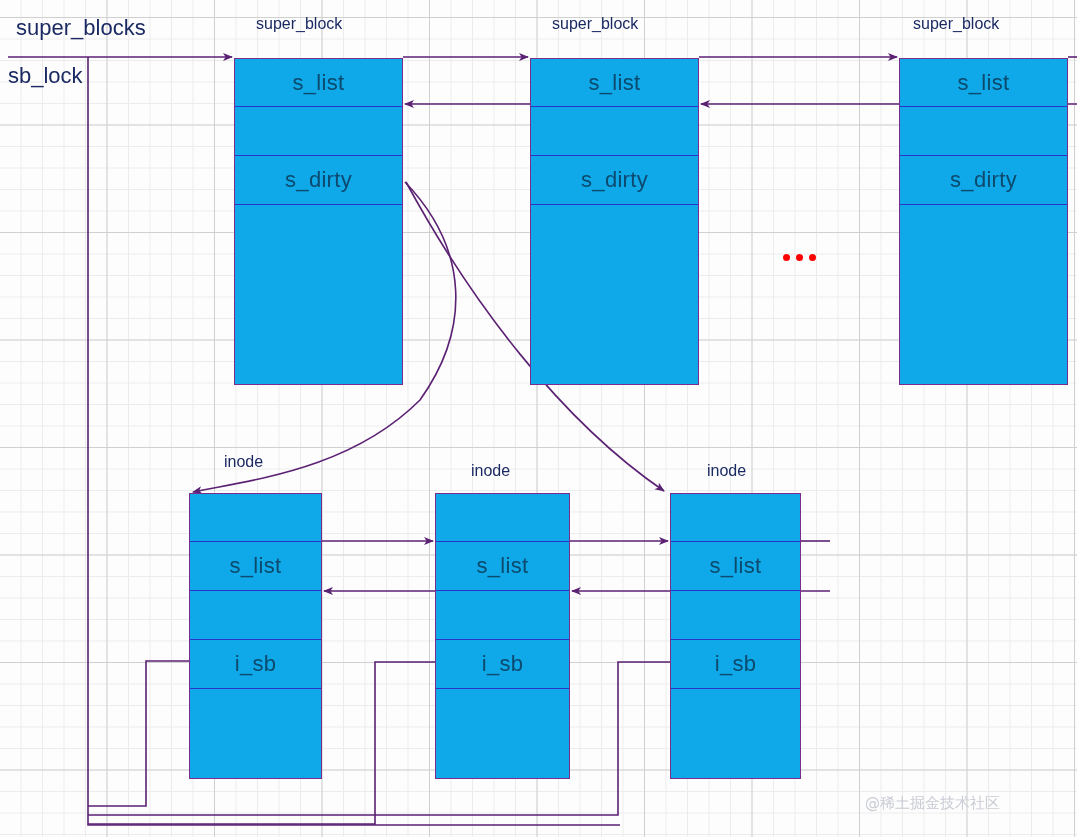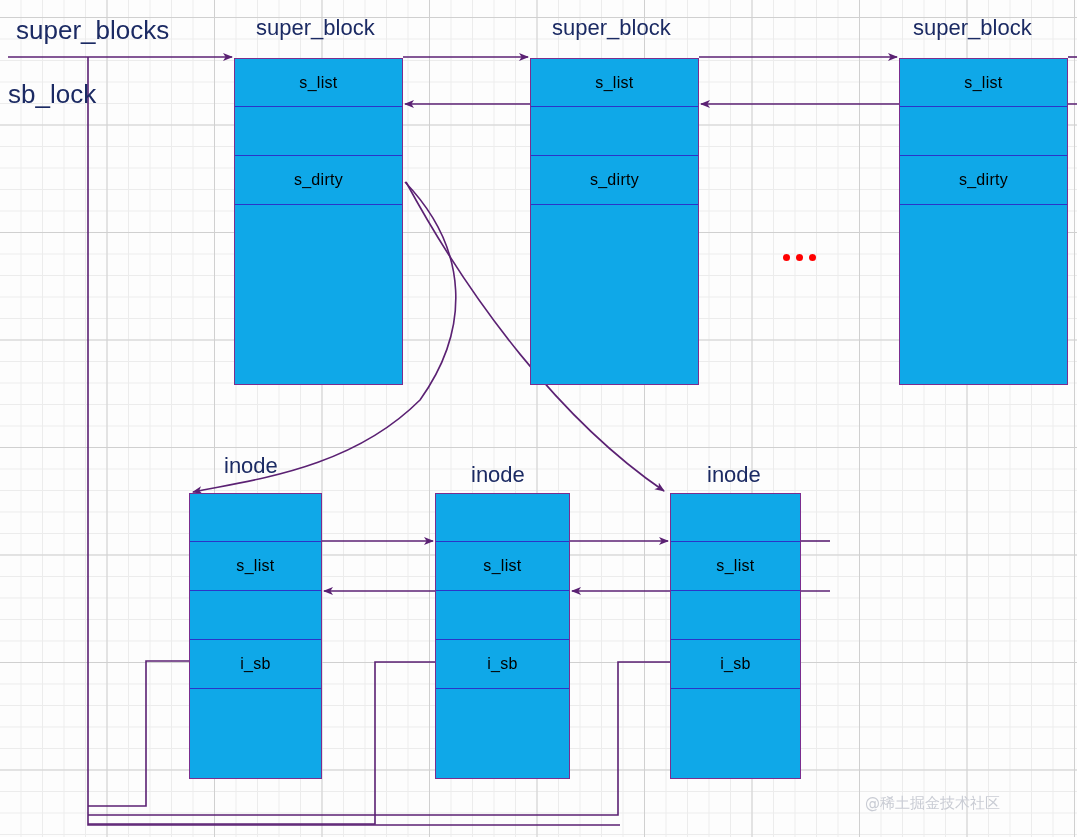--- a/index.html
+++ b/index.html
@@ -19,25 +19,25 @@
       linear-gradient(to right, #ececec 1px, transparent 1px),
       linear-gradient(to bottom, #ececec 1px, transparent 1px);
     background-size:107.5px 107.5px,107.5px 107.5px,21.5px 21.5px,21.5px 21.5px;
     background-position:-1px 17px,-1px 17px,-1px 17px,-1px 17px;
   }
   svg#wires{position:absolute;left:0;top:0;width:1077px;height:837px;overflow:visible;}
 
   .node{position:absolute;box-sizing:border-box;border:1.6px solid #7b2d8e;background:#0fa8e8;}
   .node .row{box-sizing:border-box;border-bottom:1.5px solid #2b35c8;
     display:flex;align-items:center;justify-content:center;
-    color:#000000;font-size:16px;letter-spacing:.3px;}
+    color:#0c4a6e;font-size:22px;letter-spacing:.3px;}
   .node .row:last-child{border-bottom:none;}
 
-  .caption{position:absolute;color:#1b2a63;font-size:22px;white-space:nowrap;}
-  .sideLabel{position:absolute;color:#1b2a63;font-size:26px;white-space:nowrap;}
+  .caption{position:absolute;color:#1b2a63;font-size:16px;white-space:nowrap;}
+  .sideLabel{position:absolute;color:#1b2a63;font-size:22px;white-space:nowrap;}
 
   .dots{position:absolute;display:flex;gap:6px;}
   .dots i{display:block;width:7px;height:7px;border-radius:50%;background:#ff0000;}
 
   .watermark{position:absolute;color:#c9ccd4;font-size:15px;white-space:nowrap;
     font-family:"DejaVu Sans",sans-serif;}
 </style>
 </head>
 <body>
 
@@ -73,21 +73,21 @@
       <path d="M670,591 L572,591" marker-end="url(#ah)"></path>
       <path d="M830,591 L670,591"></path>
 
       <path d="M189,661 L146,661 L146,806 L88,806"></path>
       <path d="M435,662 L375,662 L375,824 L88,824"></path>
       <path d="M670,662 L618,662 L618,815 L88,815"></path>
     </g>
   </svg>
 
   <div class="sideLabel" style="left:16px;top:15px;">super_blocks</div>
-  <div class="sideLabel" style="left:8px;top:79px;">sb_lock</div>
+  <div class="sideLabel" style="left:8px;top:63px;">sb_lock</div>
 
   <div class="caption" style="left:256px;top:15px;">super_block</div>
   <div class="caption" style="left:552px;top:15px;">super_block</div>
   <div class="caption" style="left:913px;top:15px;">super_block</div>
 
   <div class="caption" style="left:224px;top:453px;">inode</div>
   <div class="caption" style="left:471px;top:462px;">inode</div>
   <div class="caption" style="left:707px;top:462px;">inode</div>
 
   <div class="node" style="left:234px;top:58px;width:169px;height:327px;">

